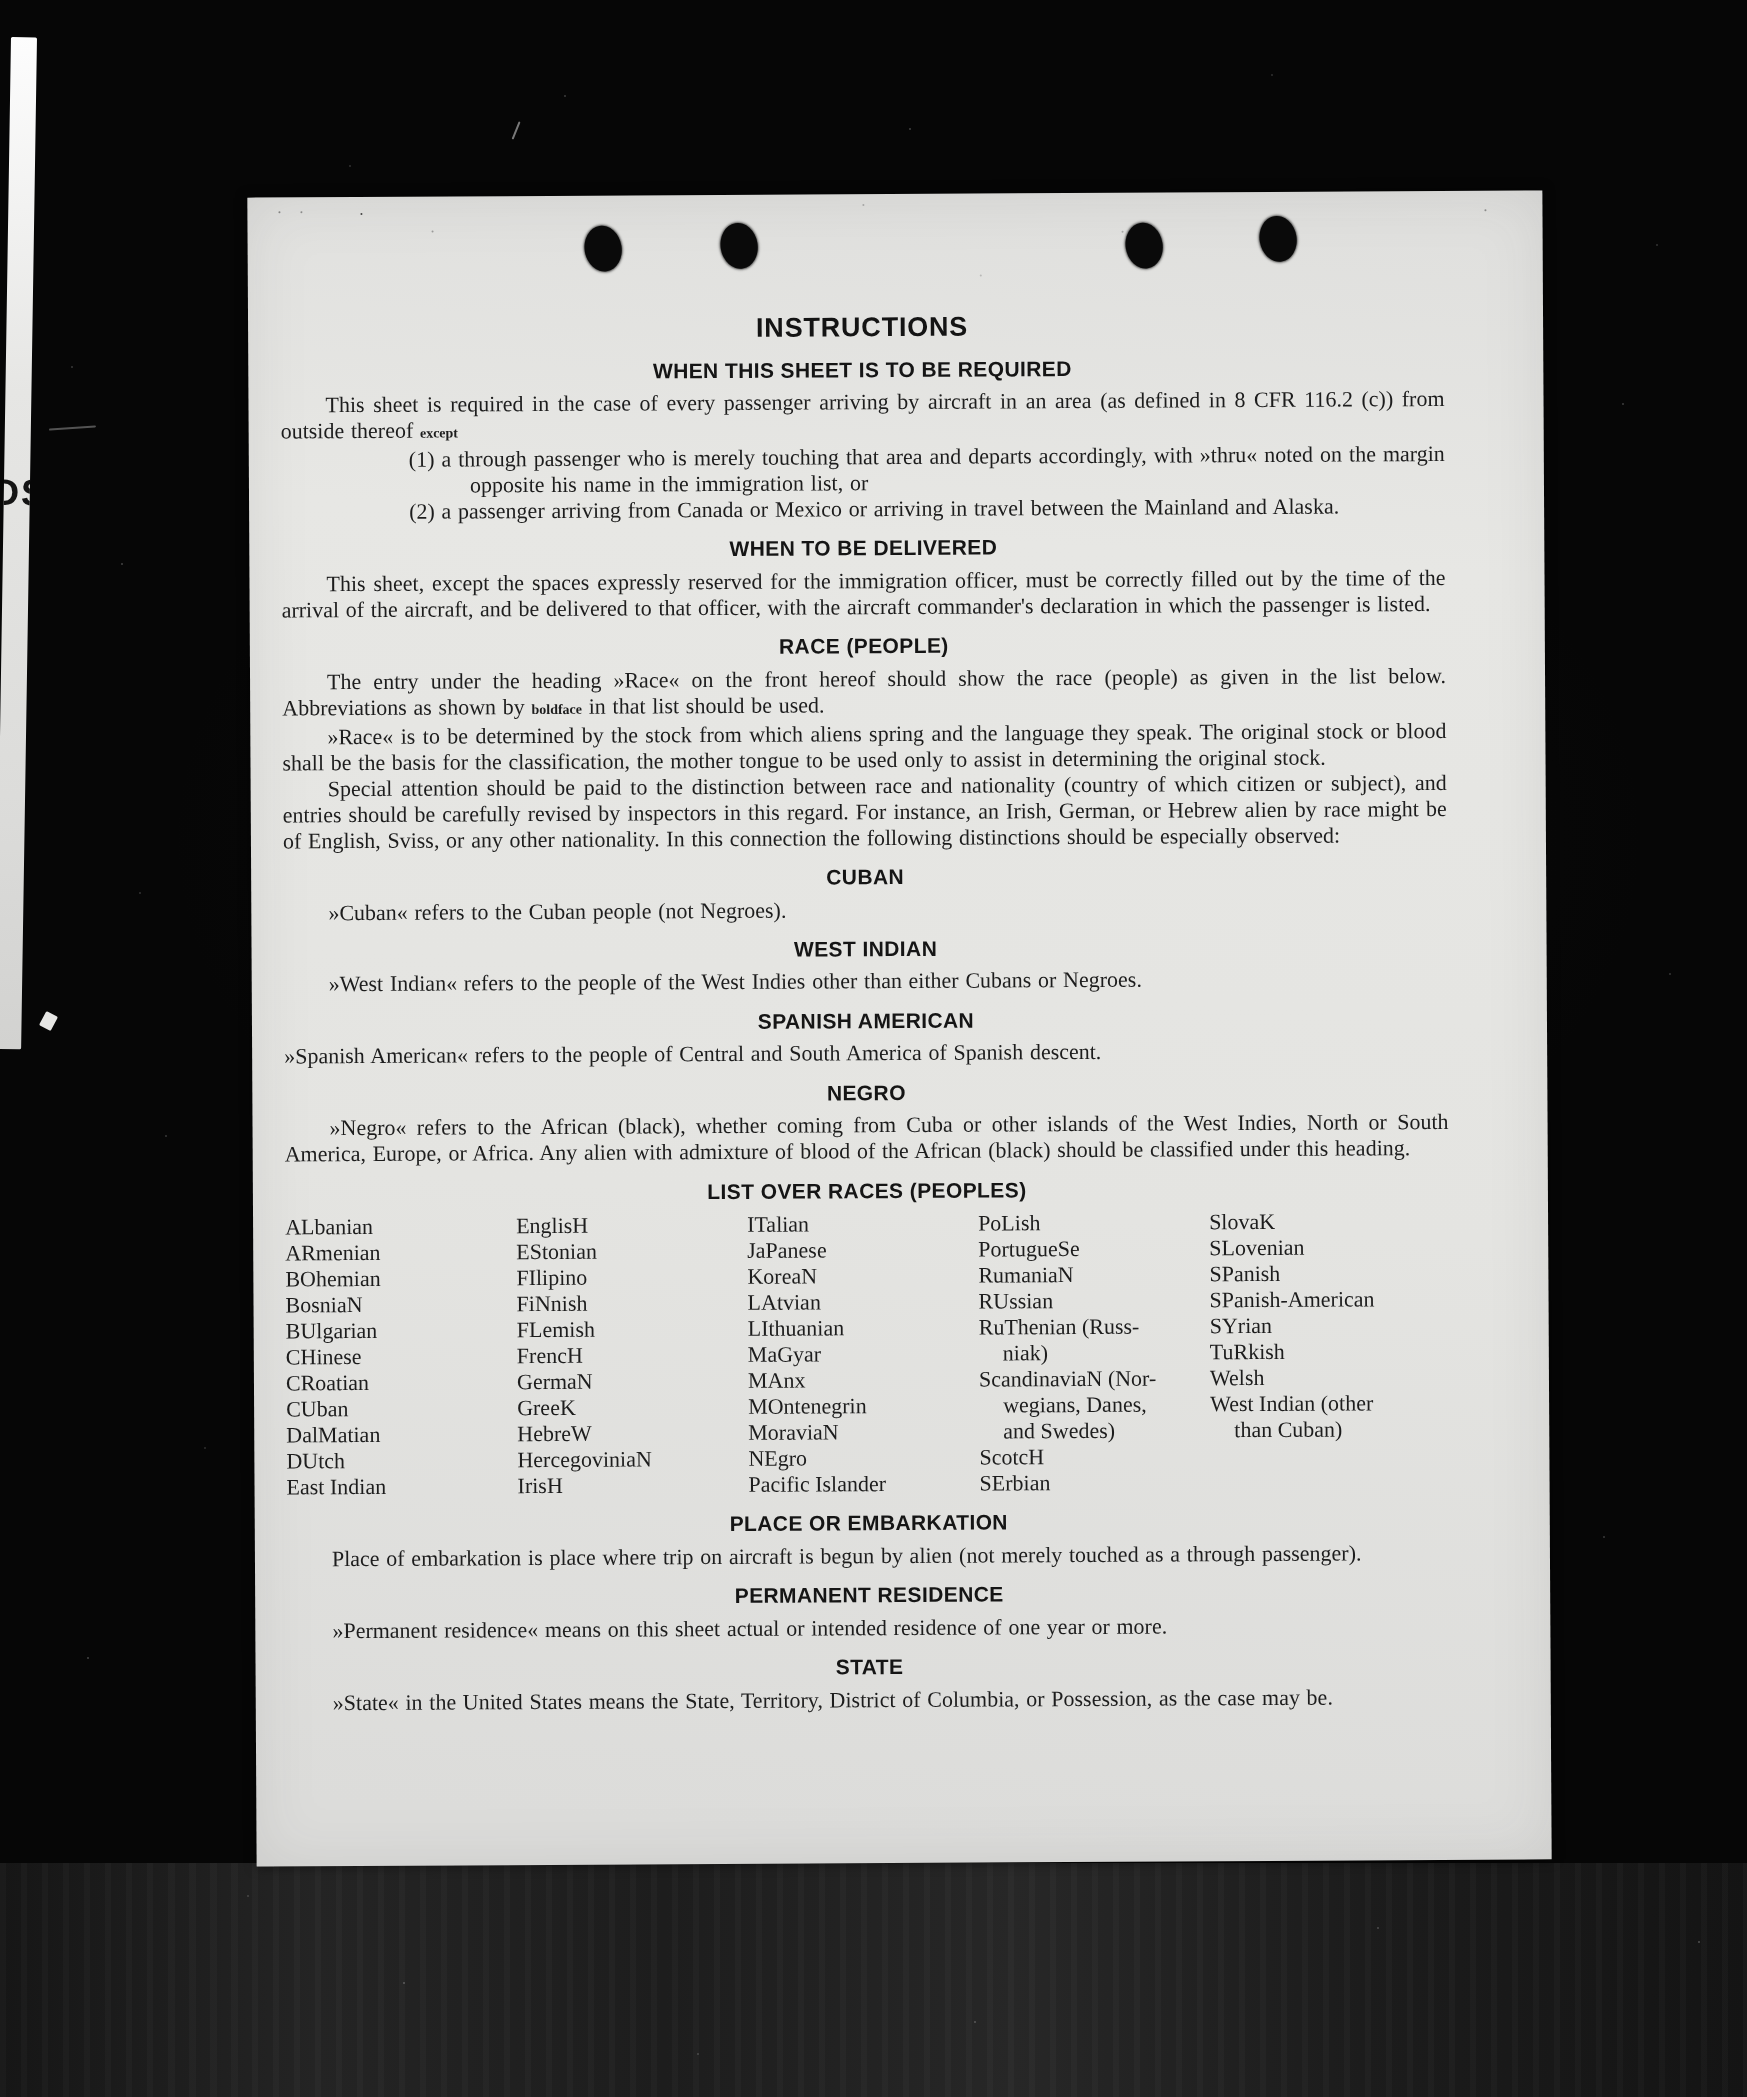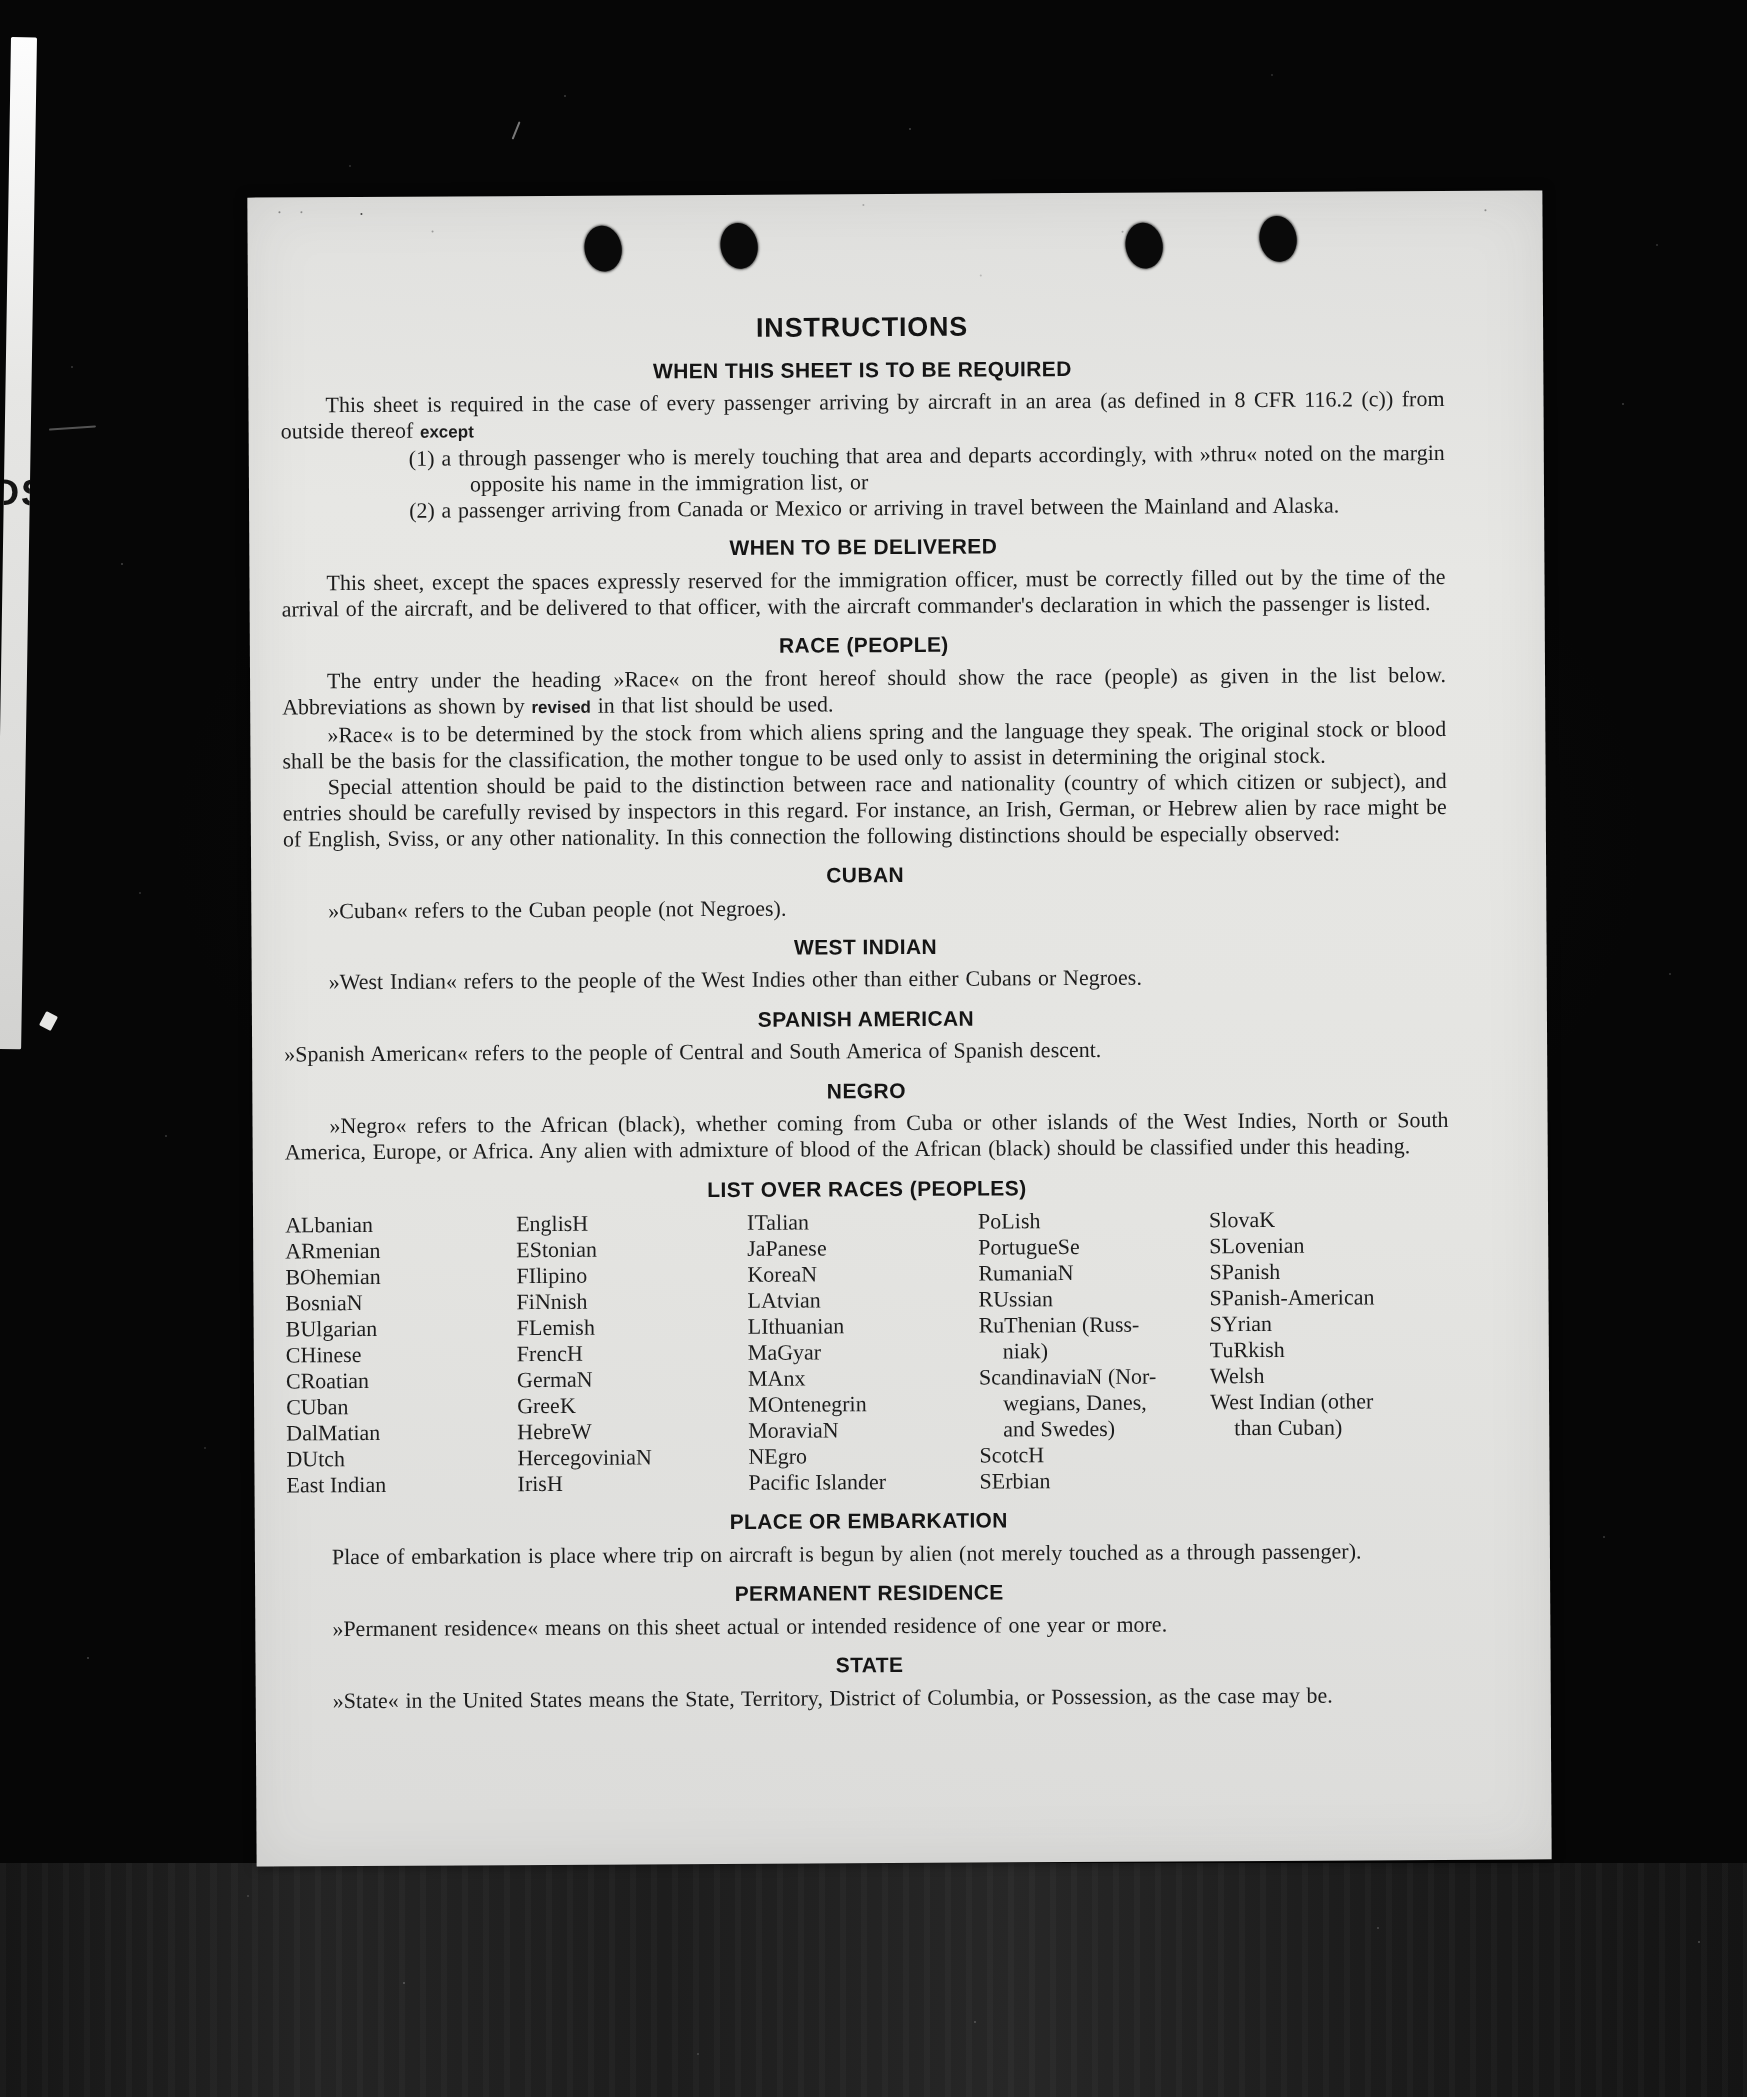--- a/index.html
+++ b/index.html
@@ -69,21 +69,21 @@
     color:#1d1d1d; }
   .title { margin:0 0 13px; text-align:center;
     font-family:"Liberation Sans", sans-serif; font-size:27px; font-weight:700;
     letter-spacing:0.8px; color:#141414; line-height:31px; }
   .shead { margin:14.6px 0 7.3px; text-align:center;
     font-family:"Liberation Sans", sans-serif; font-size:21px; font-weight:700;
     letter-spacing:0.4px; color:#151515; line-height:24px; }
   .para { margin:0; text-align:justify; word-spacing:1.2px; }
   .indent { text-indent:45px; }
   .item { padding-left:189px; text-indent:-61px; }
-  .bf { font-family:Liberation Sans, sans-serif; font-weight:700; font-size:17px; }
+  .bf { font-family:Liberation Serif, serif; font-weight:700; font-size:14px; }
   .races { display:flex; margin-top:8px; }
   .race-col { width:231px; flex:0 0 auto; }
   .race-col.last { width:auto; flex:1 1 auto; }
   .race-item { white-space:pre-line; padding-left:24px; text-indent:-24px; }
 </style>
 </head>
 <body>
 
 <div class="stage">
   <div class="film-bg"></div>
@@ -115,21 +115,21 @@
         <p class="para item">(2) a passenger arriving from Canada or Mexico or arriving in travel between the Mainland and Alaska.</p>
       </div>
 
       <div>
         <h2 class="shead">WHEN TO BE DELIVERED</h2>
         <p class="para indent">This sheet, except the spaces expressly reserved for the immigration officer, must be correctly filled out by the time of the arrival of the aircraft, and be delivered to that officer, with the aircraft commander's declaration in which the passenger is listed.</p>
       </div>
 
       <div>
         <h2 class="shead">RACE (PEOPLE)</h2>
-        <p class="para indent"><span>The entry under the heading »Race« on the front hereof should show the race (people) as given in the list below. Abbreviations as shown by </span><strong class="bf">revised</strong><span> in that list should be used.</span></p>
+        <p class="para indent"><span>The entry under the heading »Race« on the front hereof should show the race (people) as given in the list below. Abbreviations as shown by </span><strong class="bf">boldface</strong><span> in that list should be used.</span></p>
         <p class="para indent">»Race« is to be determined by the stock from which aliens spring and the language they speak.  The original stock or blood shall be the basis for the classification, the mother tongue to be used only to assist in determining the original stock.</p>
         <p class="para indent">Special attention should be paid to the distinction between race and nationality (country of which citizen or subject), and entries should be carefully revised by inspectors in this regard.  For instance, an Irish, German, or Hebrew alien by race might be of English, Sviss, or any other nationality.  In this connection the following distinctions should be especially observed:</p>
       </div>
 
       <div>
         <h2 class="shead">CUBAN</h2>
         <p class="para indent">»Cuban« refers to the Cuban people (not Negroes).</p>
       </div>
 
       <div>

